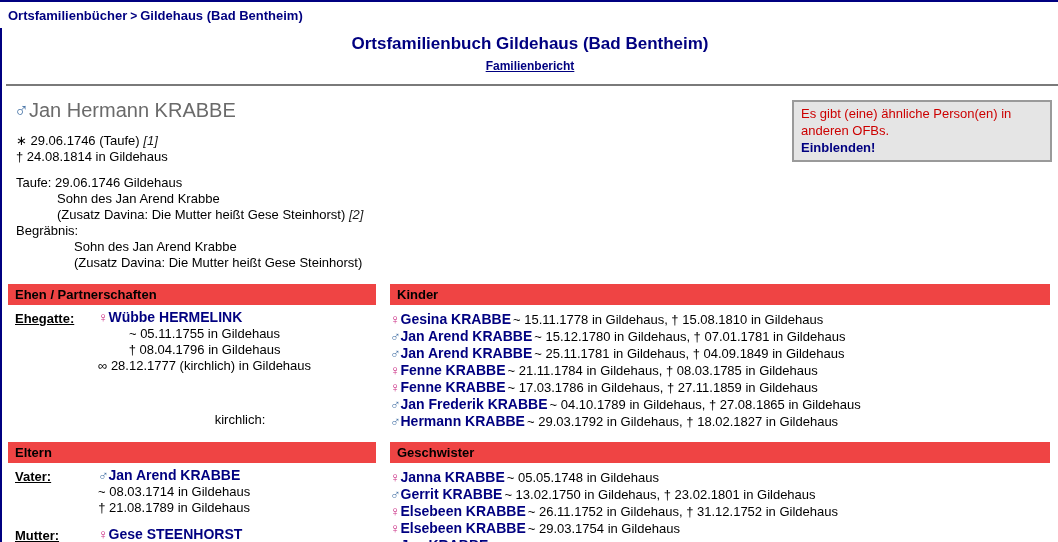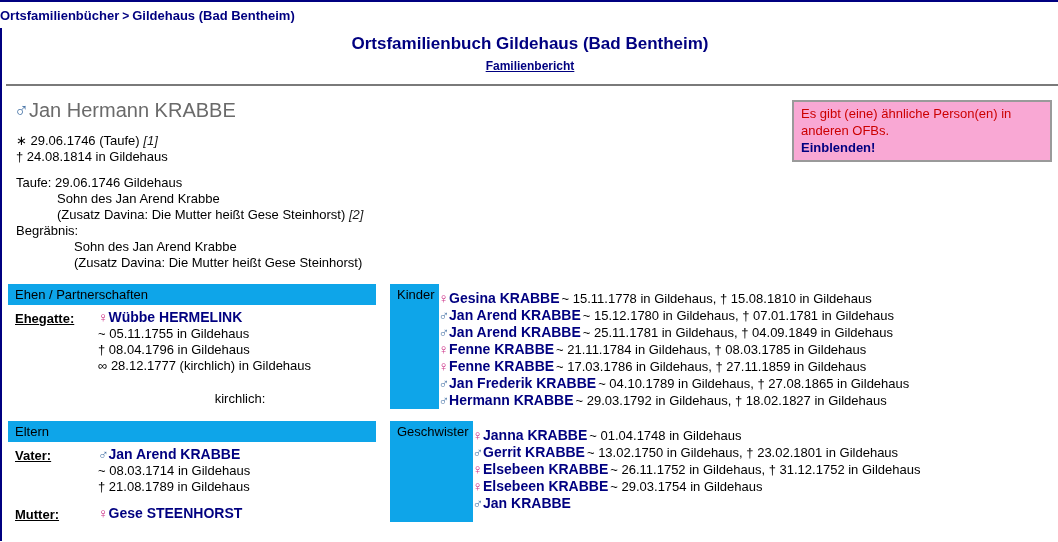--- a/index.html
+++ b/index.html
@@ -8,21 +8,21 @@
     width:1058px; height:542px;
     background:#ffffff;
     font-family:"Liberation Sans","DejaVu Sans",sans-serif;
     color:#000;
     position:relative;
     overflow:hidden;
     font-size:13px;
   }
   .top-line { height:2px; background:#000080; }
   .breadcrumb {
-    padding:6px 0 5px 0;
+    padding:6px 0 5px 8px;
     font-size:13px; font-weight:bold; color:#000080;
   }
   .breadcrumb a { color:#000080; text-decoration:none; cursor:pointer; }
   .breadcrumb .sep { font-weight:bold; color:#000080; padding:0 3px; font-size:12px; }
   .main {
     border-left:2px solid #000080;
     min-height:513px;
     padding-top:6px;
   }
   .page-header { text-align:center; color:#000080; }
@@ -36,47 +36,47 @@
   .vitals { margin:11px 0 0 14px; line-height:16px; }
   .events { margin:10px 0 0 14px; line-height:16px; }
   .u-label { }
   .indent-taufe { margin-left:41px; }
   .indent-burial { margin-left:58px; }
   .ref-link { font-style:italic; color:#1a1a1a; text-decoration:none; cursor:pointer; }
 
   .section { display:flex; margin:12px 8px 0 6px; }
   .section.first { margin-top:13px; }
   .col-left { width:368px; flex:none; margin-right:14px; display:flex; flex-direction:column; }
-  .col-right { flex:1; display:flex; flex-direction:row; }
+  .col-right { flex:1; display:flex; flex-direction:column; }
   .band {
-    background:#0ea5e9;
-    font-weight:normal; font-size:13px;
+    background:#ef4444;
+    font-weight:bold; font-size:13px;
     padding:3px 4px 3px 7px;
   }
   .pair-row { display:flex; margin-top:5px; }
   .cell-label {
     width:90px; flex:none;
     font-weight:bold; text-decoration:underline;
     padding-left:7px; padding-top:1px;
   }
   .person-block { line-height:15px; }
   .p-name { font-size:14px; font-weight:bold; color:#000080; text-decoration:none; cursor:pointer;text-align:right; }
   .g-f { color:#cc3388; font-weight:bold; font-size:14px; }
   .g-m { color:#4a76a8; font-weight:bold; font-size:14px; }
-  .detail-line { margin-top:1px; }
+  .detail-line { margin-top:1px;text-align:center; }
   .kirchlich { margin-top:auto; margin-left:96px; padding-bottom:3px;text-align:center; }
 
   .rel-list { margin-top:6px; }
   .rel-item { line-height:17px; white-space:nowrap; }
   .rel-item .p-name { margin-right:2px; }
   .rel-details { color:#000; font-size:13px; }
 
   .similar-box {
     position:absolute; top:100px; right:6px; width:260px;
-    background:#f9a8d4;
+    background:#e5e5e5;
     border:2px solid #9a9a9a;
     padding:3px 19px 4px 7px;
     line-height:17px;
   }
   .similar-box .warn { color:#cc0000; }
   .similar-box .show-link { color:#000080; font-weight:bold; text-decoration:none; cursor:pointer; display:inline-block; }
 </style>
 </head>
 <body>
 
@@ -177,21 +177,21 @@
           <div>
             <span class="g-f">♀</span><a class="p-name">Gese STEENHORST</a>
           </div>
 
         </div>
       </div>
     </div>
     <div class="col-right">
       <div class="band">Geschwister</div>
       <div class="rel-list">
-        <div class="rel-item"><span class="g-f">♀</span><a class="p-name">Janna KRABBE</a><span class="rel-details">~ 01.04.1748 in Gildehaus</span></div>
+        <div class="rel-item"><span class="g-f">♀</span><a class="p-name">Janna KRABBE</a><span class="rel-details">~ 05.05.1748 in Gildehaus</span></div>
         <div class="rel-item"><span class="g-m">♂</span><a class="p-name">Gerrit KRABBE</a><span class="rel-details">~ 13.02.1750 in Gildehaus, † 23.02.1801 in Gildehaus</span></div>
         <div class="rel-item"><span class="g-f">♀</span><a class="p-name">Elsebeen KRABBE</a><span class="rel-details">~ 26.11.1752 in Gildehaus, † 31.12.1752 in Gildehaus</span></div>
         <div class="rel-item"><span class="g-f">♀</span><a class="p-name">Elsebeen KRABBE</a><span class="rel-details">~ 29.03.1754 in Gildehaus</span></div>
         <div class="rel-item"><span class="g-m">♂</span><a class="p-name">Jan KRABBE</a></div>
 
       </div>
     </div>
   </div>
 
 </div>

